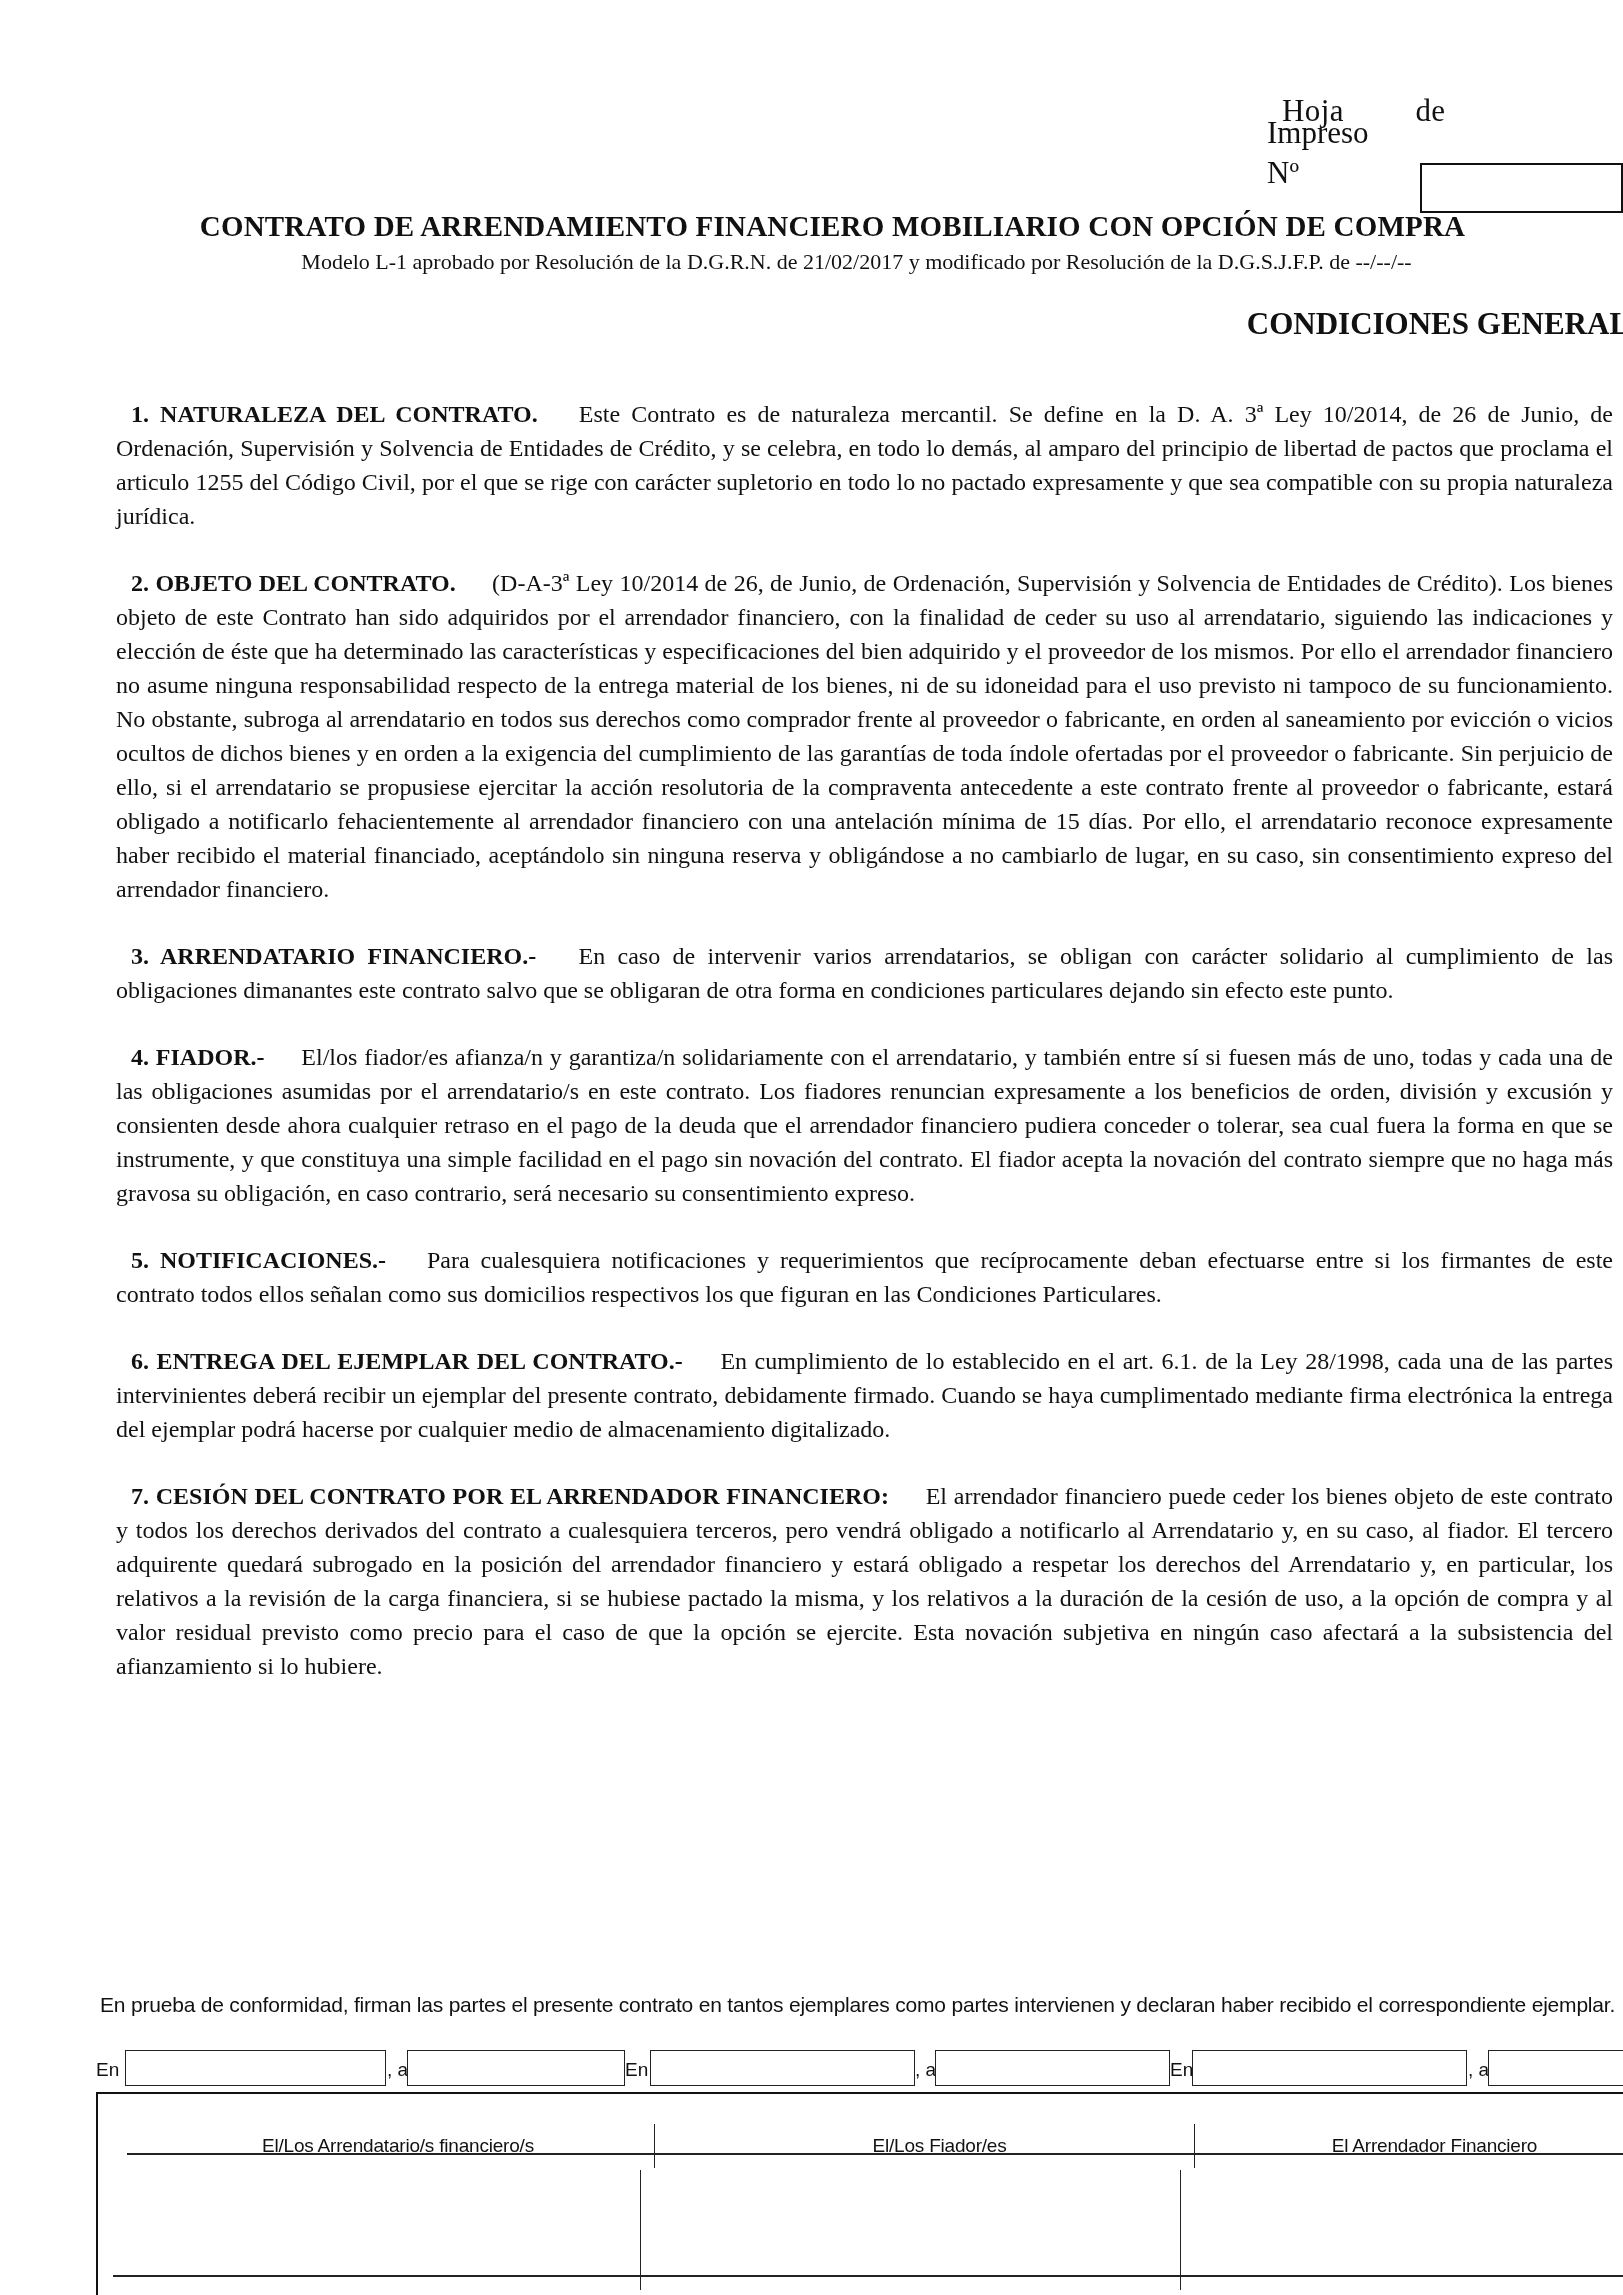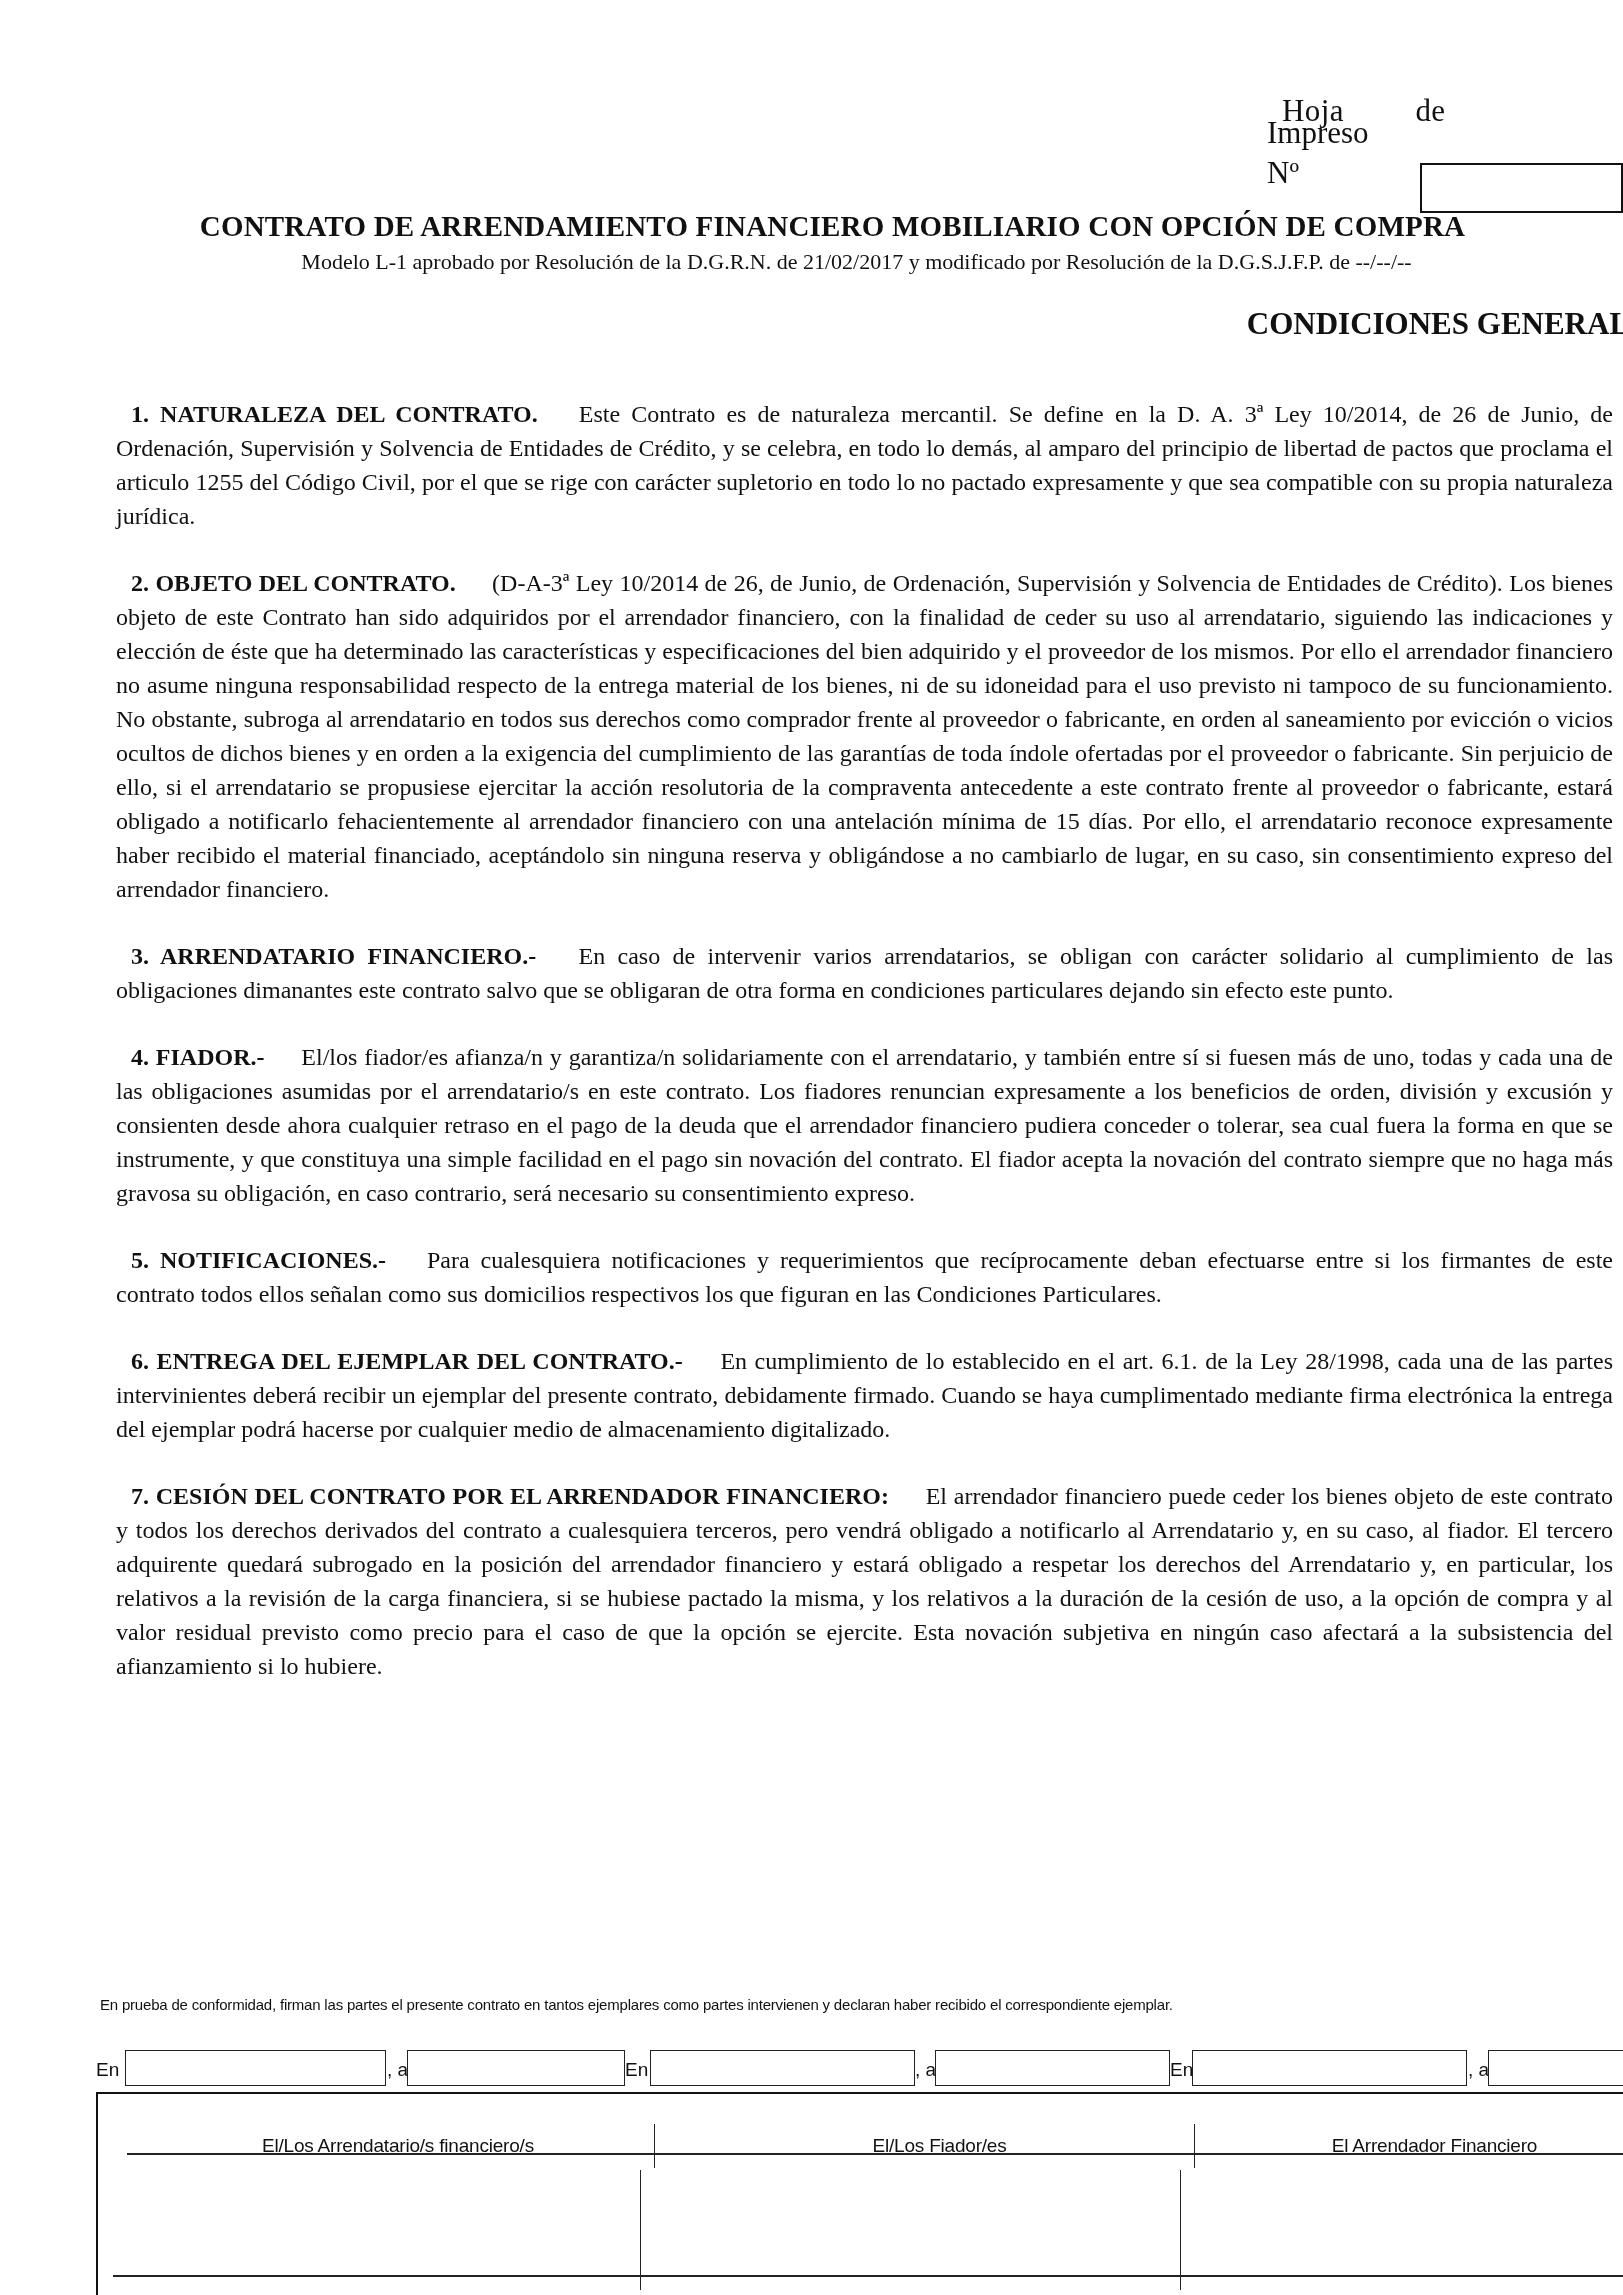--- a/index.html
+++ b/index.html
@@ -17,21 +17,21 @@
   .subtitle { position: absolute; left: 0; width: 1623px; top: 204px; text-align: center;
               font-size: 22px; line-height: 25px; }
   .section-title { position: absolute; left: 0; width: 1623px; top: 260px; text-align: right;
                    font-weight: bold; font-size: 31px; line-height: 38px; }
 
   .clauses { position: absolute; left: 56px; width: 1527px; top: 337px; }
   .clause { font-size: 24px; line-height: 34px; text-align: justify; margin-bottom: 33px; }
   .clause .heading { font-weight: bold; }
 
   .sign-intro { position: absolute; left: 55px; top: 1947px; font-family: "Liberation Sans", "DejaVu Sans", sans-serif;
-                font-size: 15px; line-height: 25px; letter-spacing: -0.2px; }
+                font-size: 21px; line-height: 25px; letter-spacing: -0.2px; }
   .place-row { position: absolute; left: 36px; top: 1990px; width: 1563px; height: 38px;
                font-family: "Liberation Sans", "DejaVu Sans", sans-serif; font-size: 19px; }
   .place-row .lbl { position: absolute; top: 10px; line-height: 20px; }
   .place-row .box { position: absolute; top: 0; height: 36px; border: 1.7px solid #222; background: #fff; }
 
   .sig-table { position: absolute; left: 51px; top: 2047px; width: 1536px; height: 211px;
                border: 2.5px solid #111; font-family: "Liberation Sans", "DejaVu Sans", sans-serif; }
   .sig-head { position: absolute; left: 14px; top: 0; width: 100%; height: 46px; border-bottom: 2.5px solid #222; display: flex; }
   .sig-body { position: absolute; left: 0; top: 46px; width: 100%; height: 122px; border-bottom: 2.5px solid #222; display: flex; }
   .sig-col { height: 100%; }

